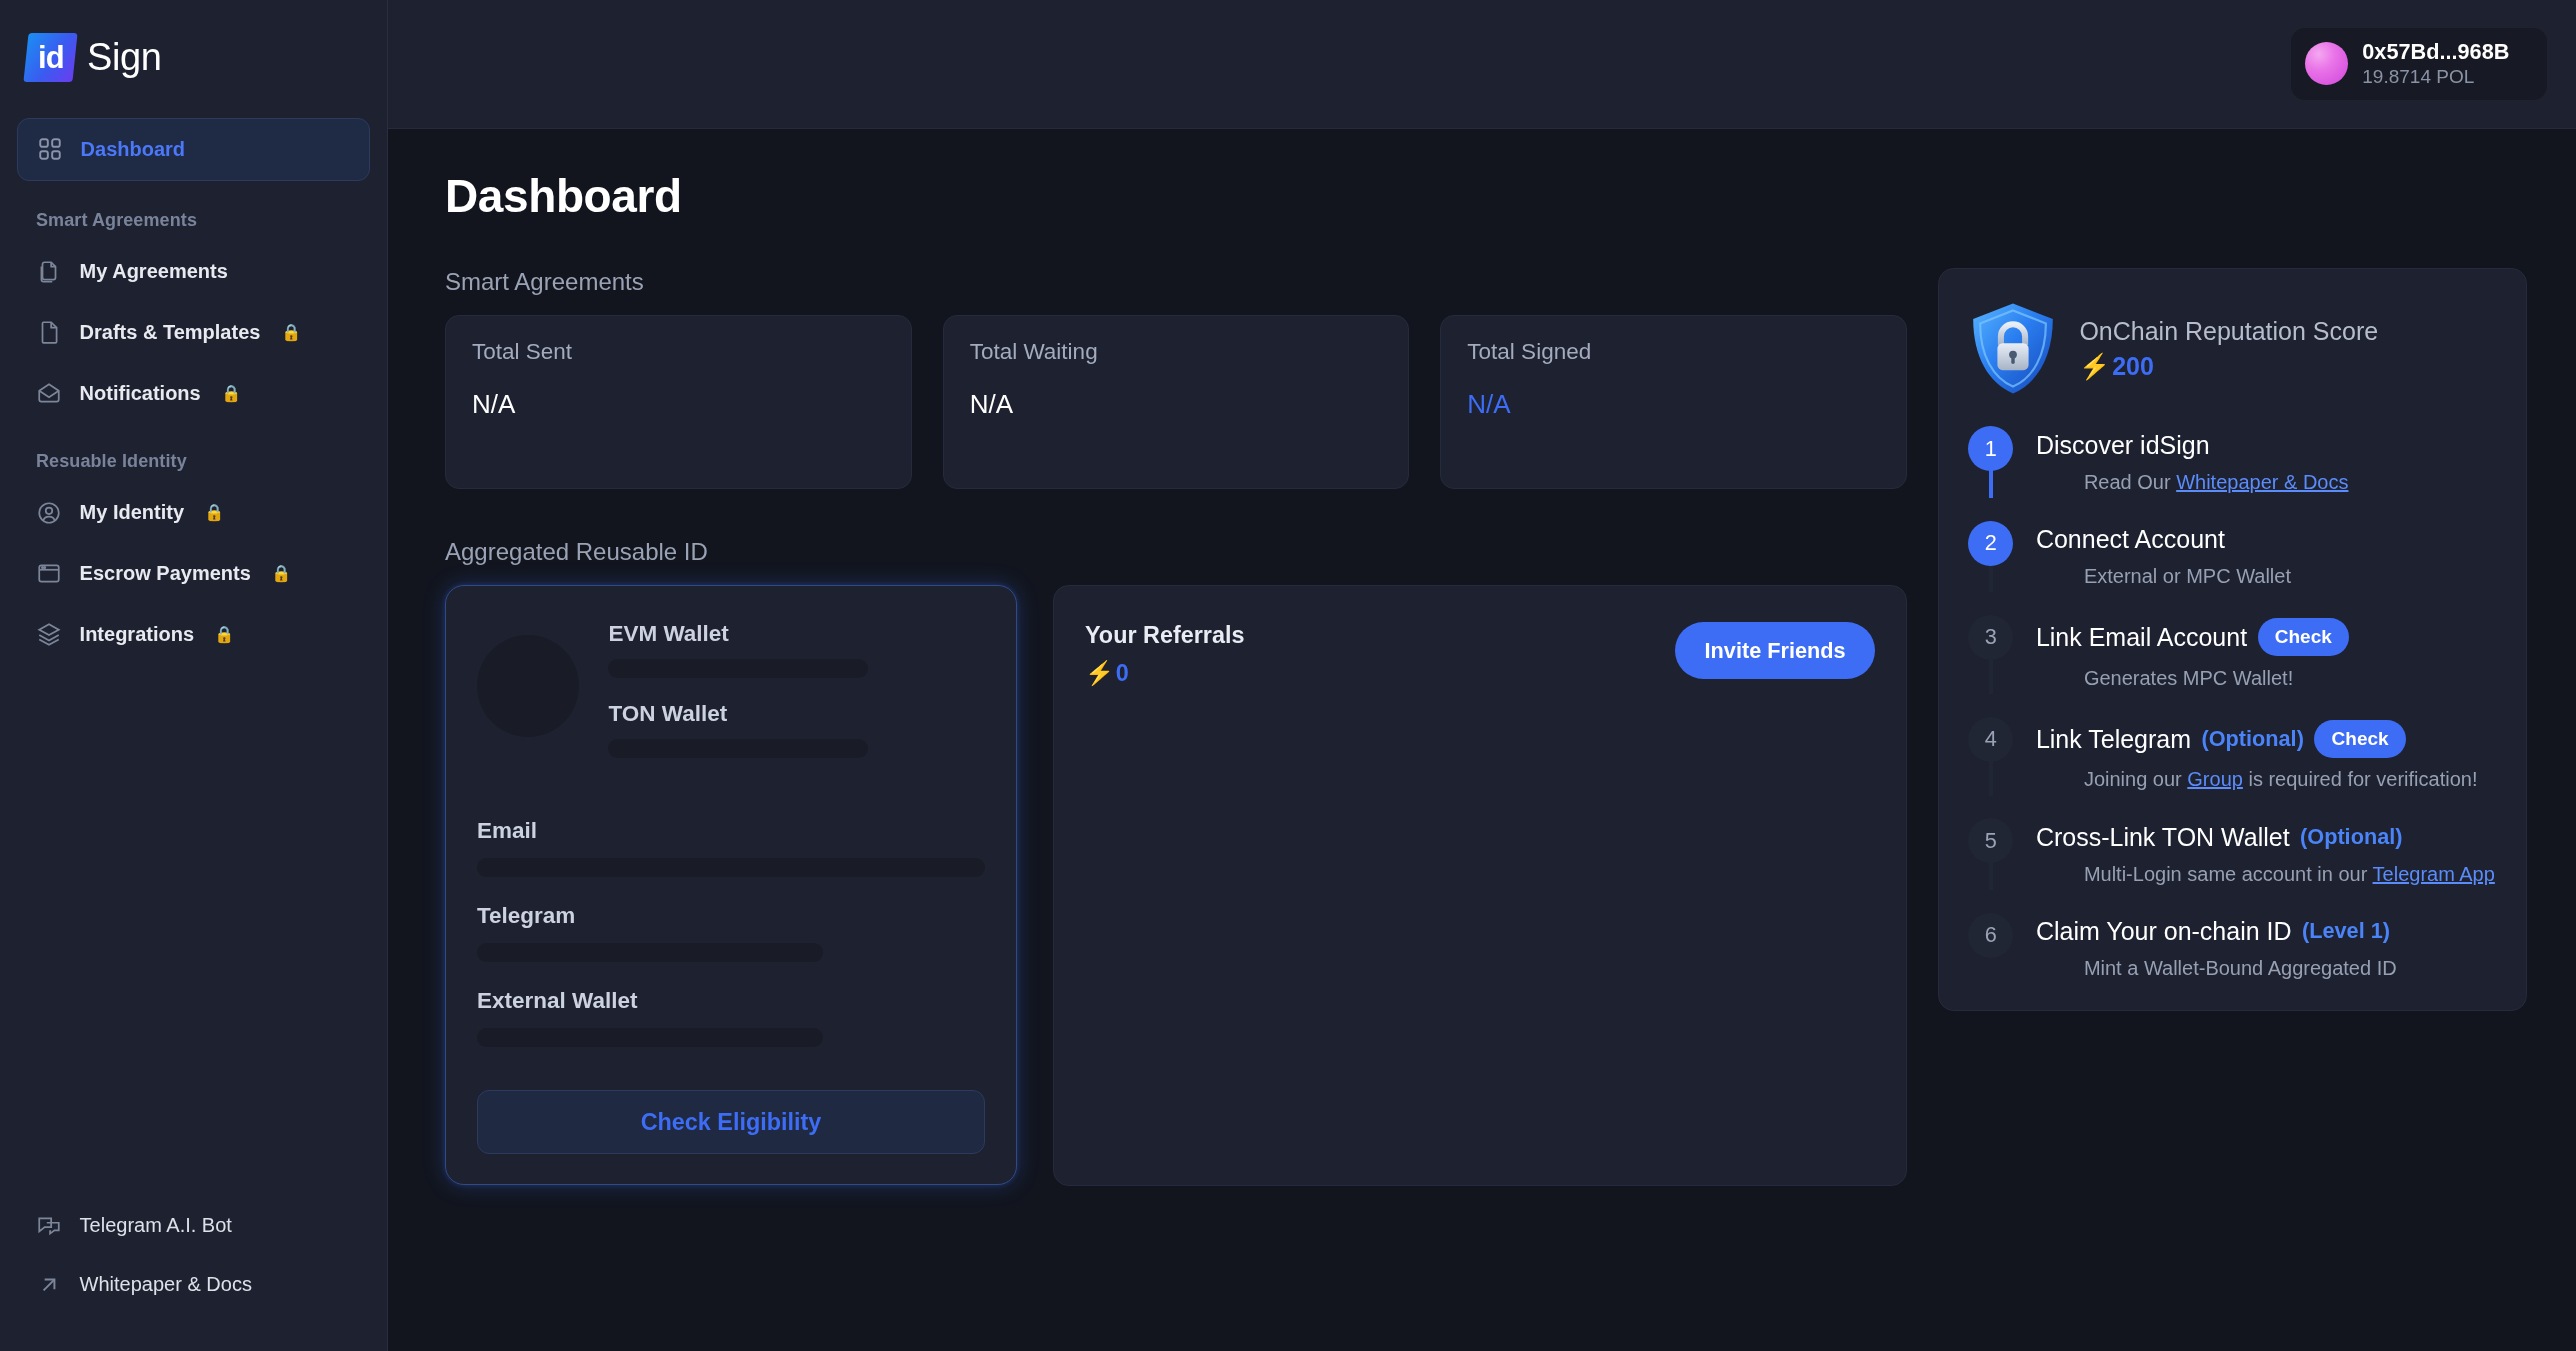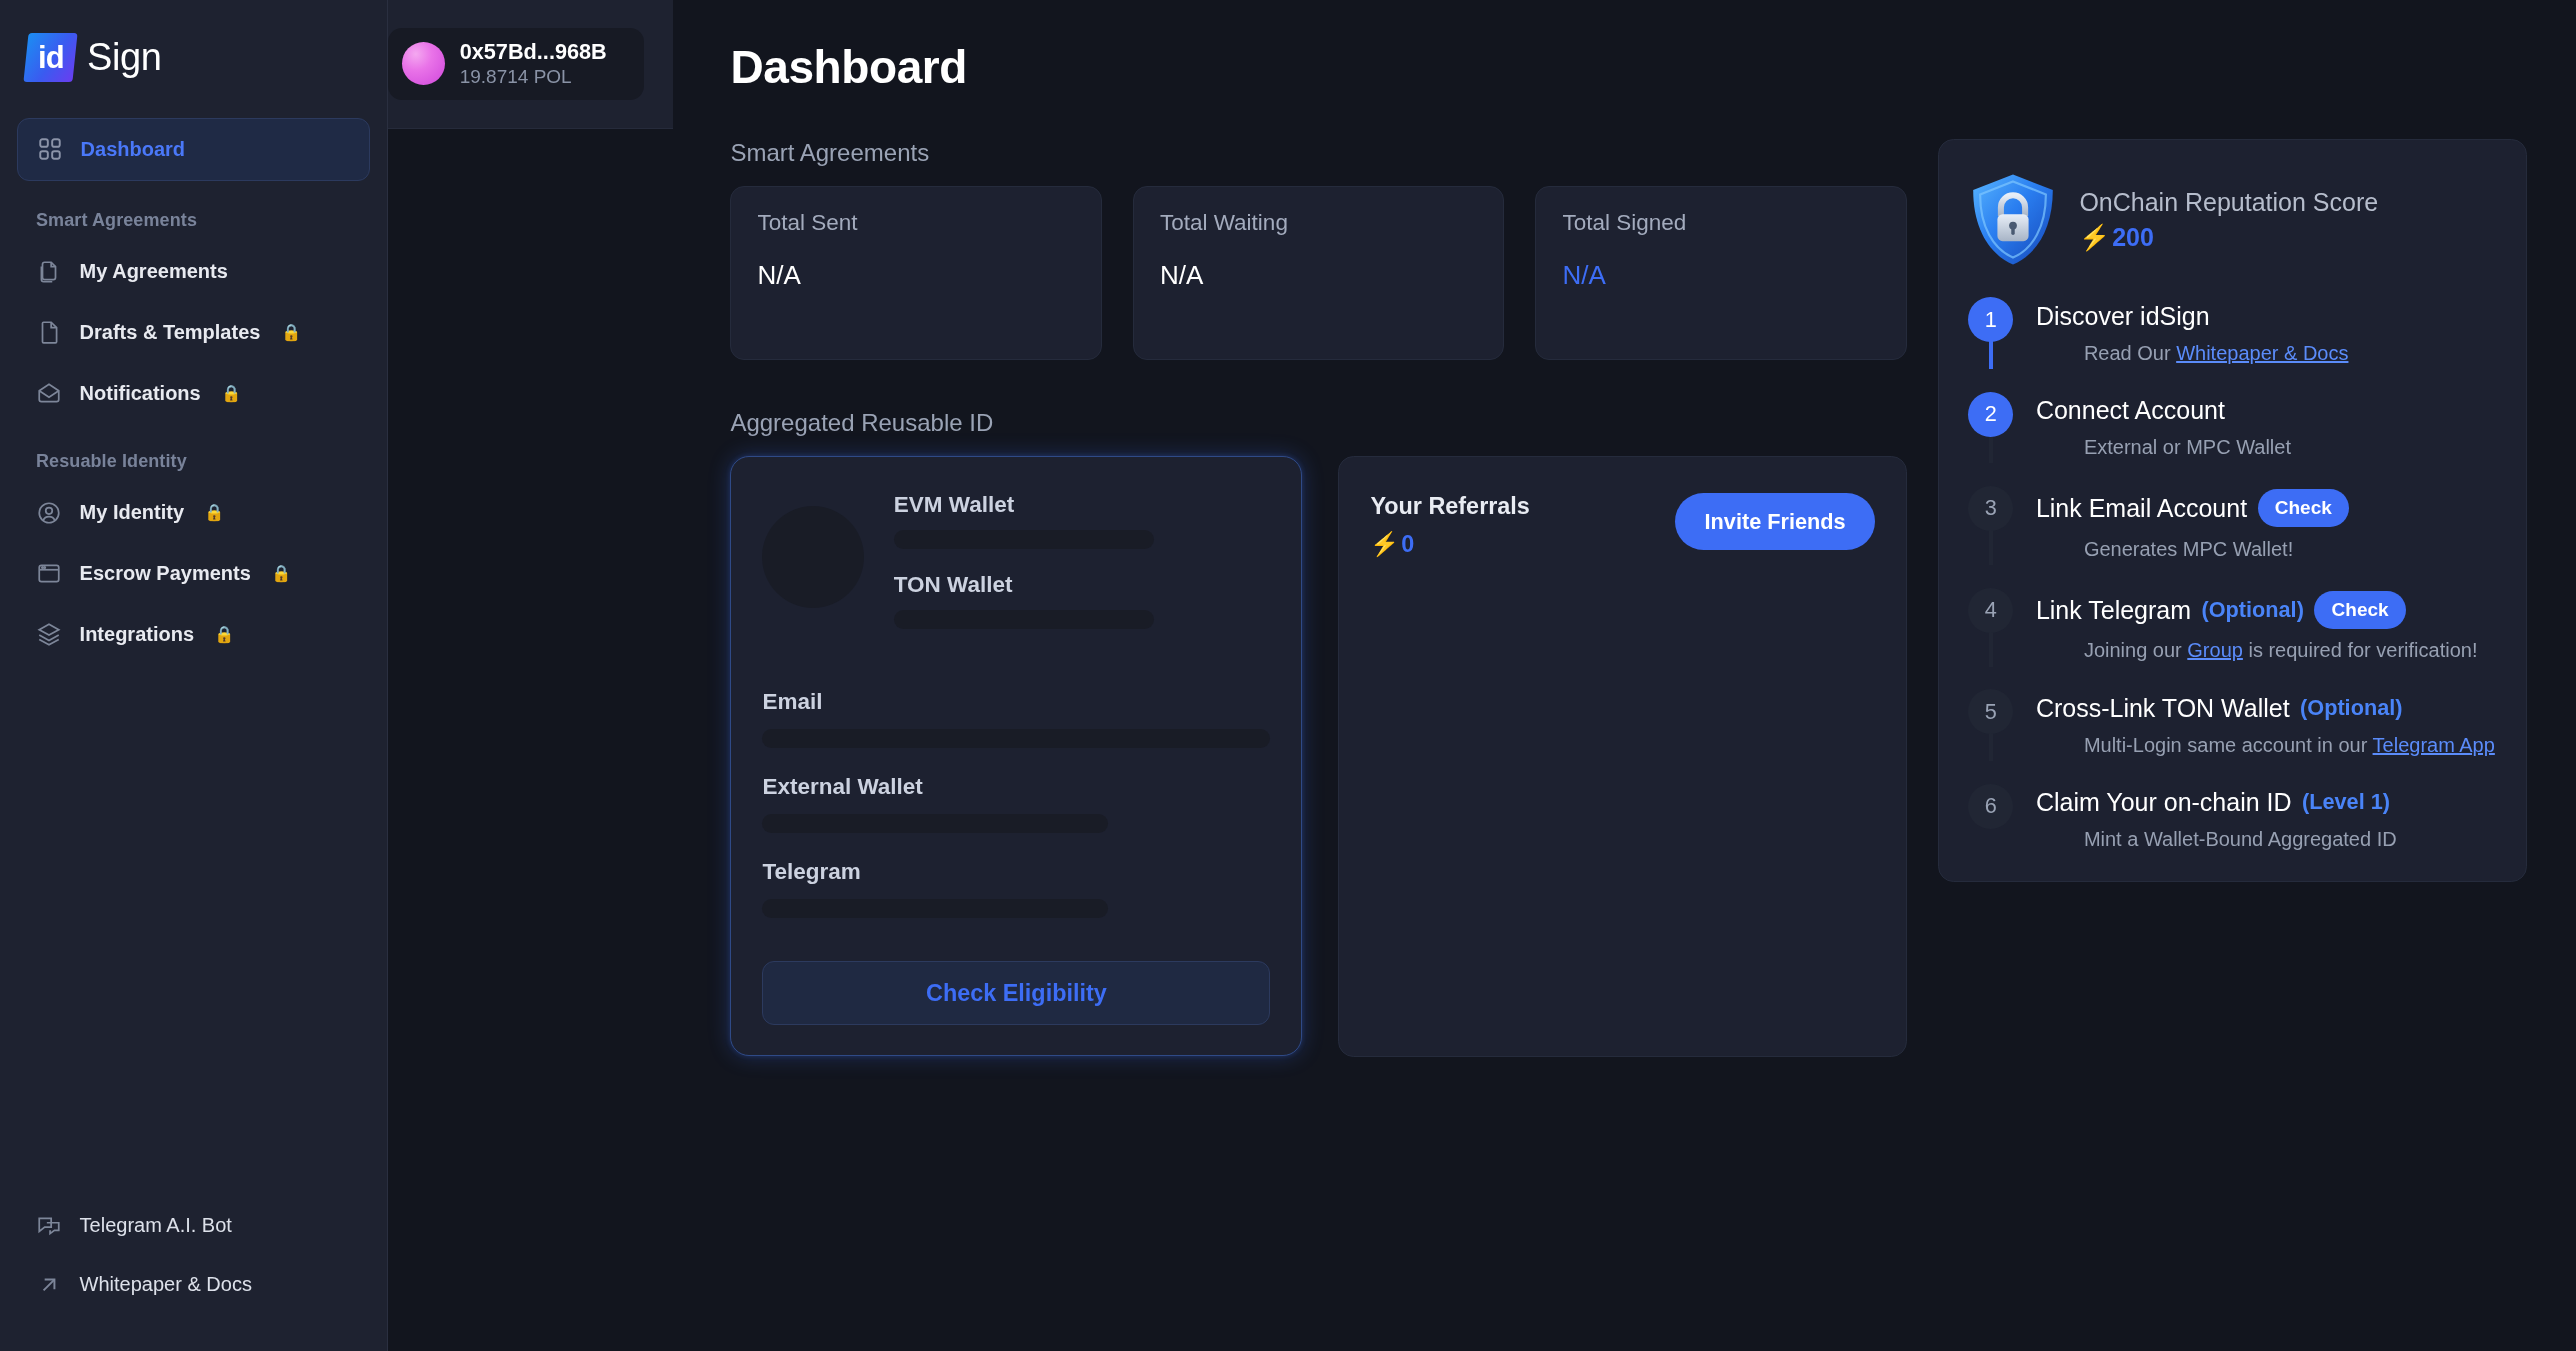--- a/index.html
+++ b/index.html
@@ -55,21 +55,21 @@
     padding:26px 36px 12px 36px;
     letter-spacing:0.1px;
   }
   .nav-group { padding:0 17.3px; }
   .nav-group .nav-item { padding:15.6px 19px; }
 
   .sidebar-footer { position:absolute; bottom:35px; left:0; right:0; padding:0 17.3px; }
   .sidebar-footer .nav-item { font-weight:400; font-size:20px; color:#dde1ea; padding:14.7px 19px; }
 
   
-  .main { flex:1; height:1351px; display:flex; flex-direction:row; background:#12151e; position:relative; }
+  .main { flex:1; height:1351px; display:flex; flex-direction:column; background:#12151e; position:relative; }
   .topbar {
     height:129px; flex:0 0 129px;
     background:#1e2230;
     border-bottom:0.9px solid #262b3b;
     display:flex; align-items:center; justify-content:flex-end;
     padding-right:29.4px;
   }
   .wallet-chip {
     display:flex; align-items:center; gap:14.7px;
     background:#171a24; border-radius:14px;
@@ -374,26 +374,26 @@
                   <div class="skel w-wallet"></div>
                 </div>
               </div>
 
               <div class="id-field">
                 <div class="id-sub">Email</div>
                 <div class="skel w-full"></div>
               </div>
 
               <div class="id-field">
+                <div class="id-sub">Telegram</div>
+                <div class="skel w-mid"></div>
+              </div>
+
+              <div class="id-field">
                 <div class="id-sub">External Wallet</div>
-                <div class="skel w-mid"></div>
-              </div>
-
-              <div class="id-field">
-                <div class="id-sub">Telegram</div>
                 <div class="skel w-mid"></div>
               </div>
 
               <button class="check-btn">Check Eligibility</button>
             </div>
 
             <div class="ref-card">
               <div class="ref-head">
                 <div>
                   <div class="ref-title">Your Referrals</div>

